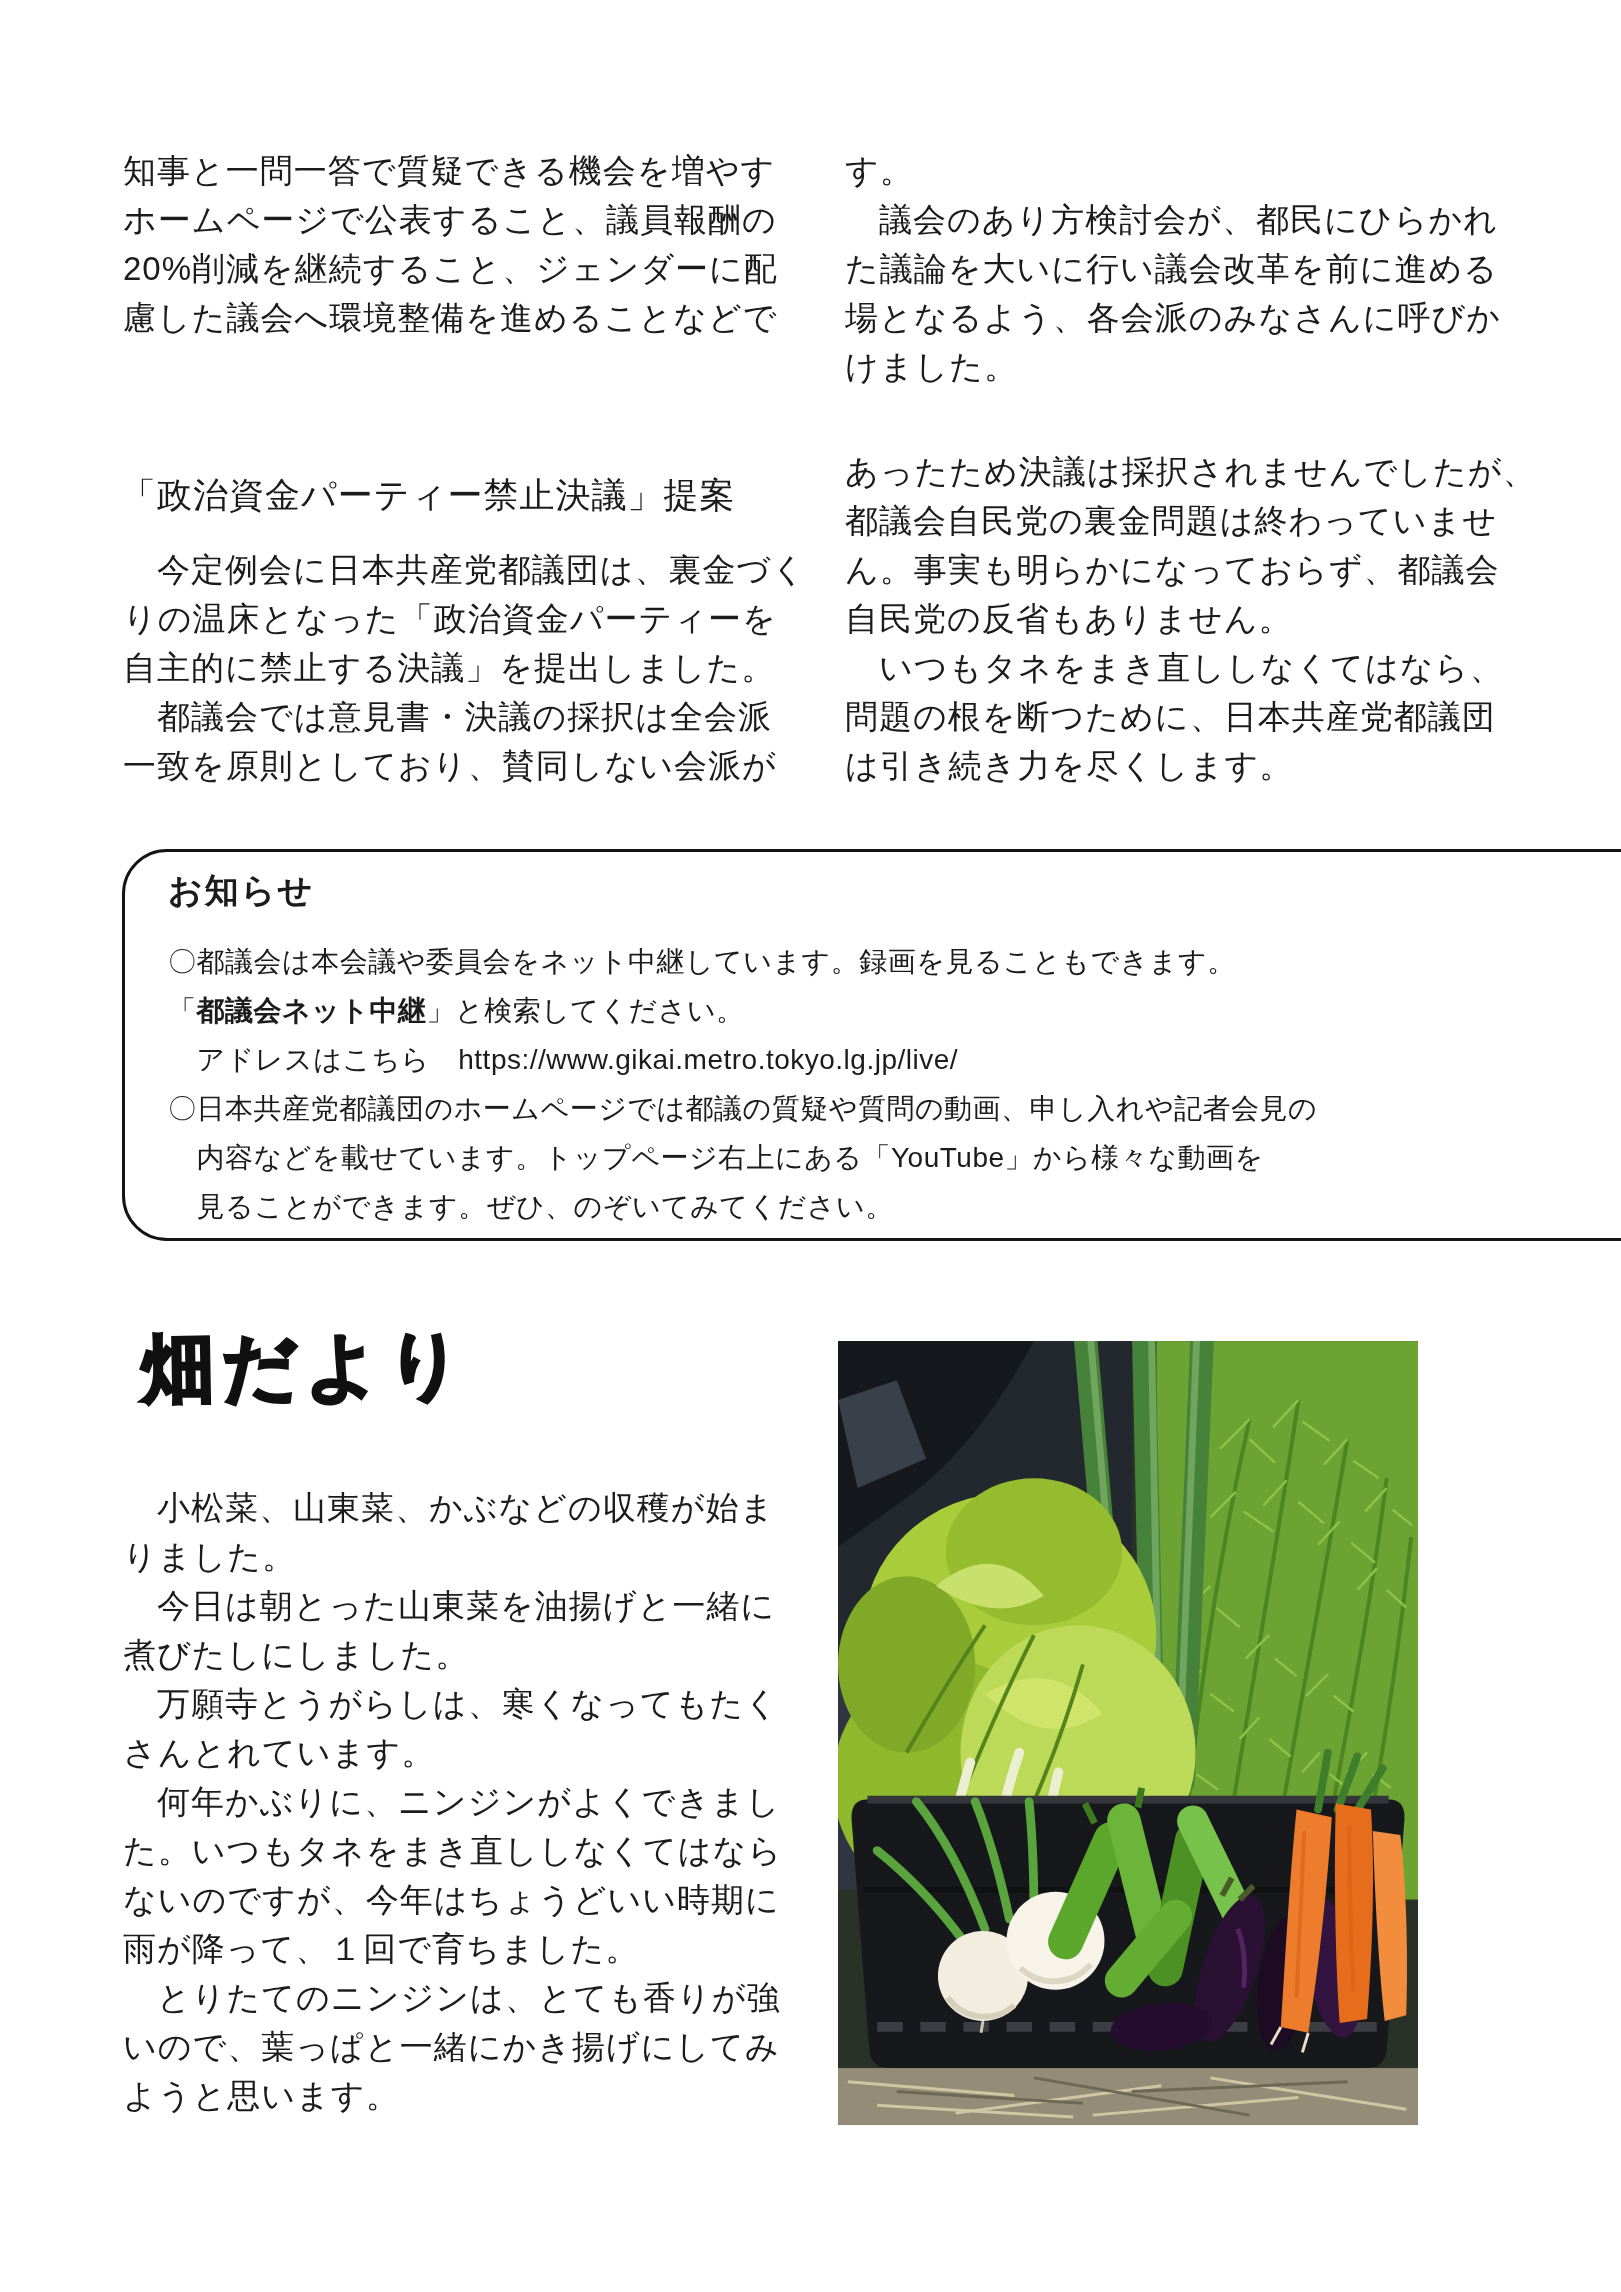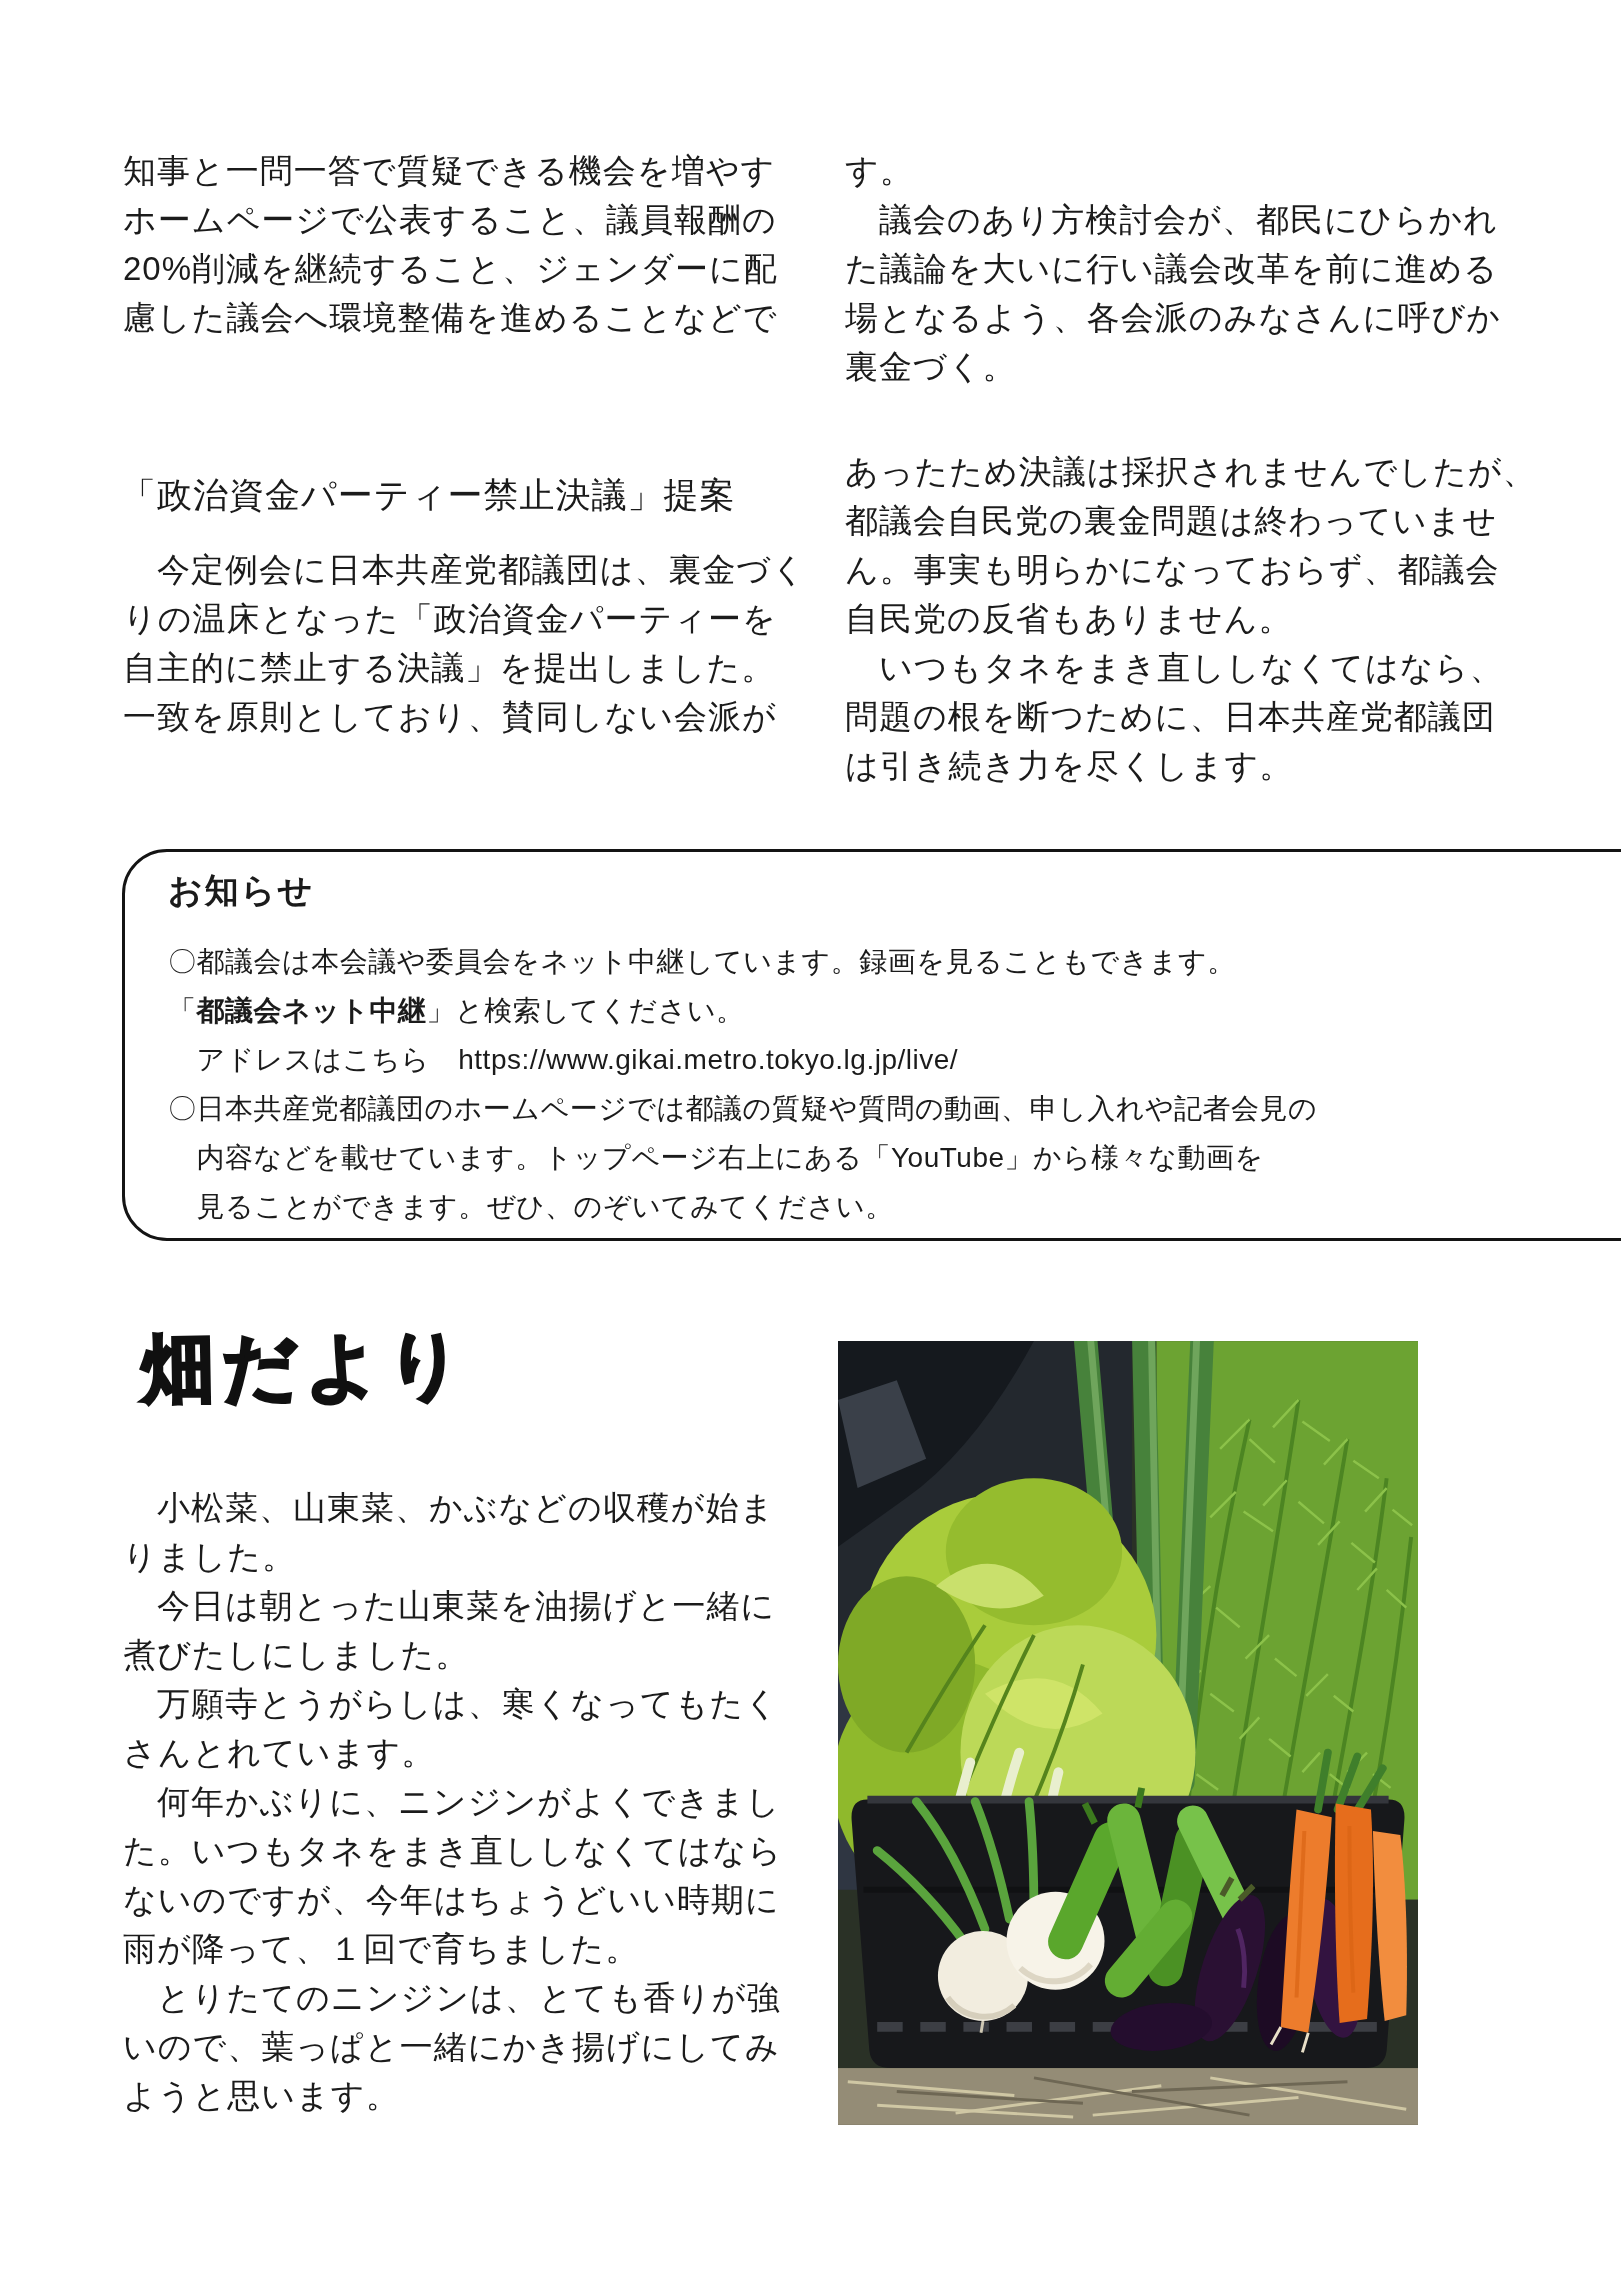--- a/index.html
+++ b/index.html
@@ -48,29 +48,30 @@
     <div class="tline">20%削減を継続すること、ジェンダーに配</div>
     <div class="tline">慮した議会へ環境整備を進めることなどで</div>
   </div>
 
 <div class="abs heading" style="left:121px;top:469px;">「政治資金パーティー禁止決議」提案</div>
 
 <div class="abs bodycol" style="left:123px;top:545px;width:696px;">
     <div class="tline">　今定例会に日本共産党都議団は、裏金づく</div>
     <div class="tline">りの温床となった「政治資金パーティーを</div>
     <div class="tline">自主的に禁止する決議」を提出しました。</div>
+    <div class="tline">　都議会では意見書・決議の採択は全会派</div>
     <div class="tline">一致を原則としており、賛同しない会派が</div>
   </div>
 
 <div class="abs bodycol" style="left:845px;top:146px;width:686px;">
     <div class="tline">す。</div>
     <div class="tline">　議会のあり方検討会が、都民にひらかれ</div>
     <div class="tline">た議論を大いに行い議会改革を前に進める</div>
     <div class="tline">場となるよう、各会派のみなさんに呼びか</div>
-    <div class="tline">裏金づく。</div>
+    <div class="tline">けました。</div>
   </div>
 
 <div class="abs bodycol" style="left:845px;top:447px;width:686px;">
     <div class="tline">あったため決議は採択されませんでしたが、</div>
     <div class="tline">都議会自民党の裏金問題は終わっていませ</div>
     <div class="tline">ん。事実も明らかになっておらず、都議会</div>
     <div class="tline">自民党の反省もありません。</div>
     <div class="tline">　いつもタネをまき直ししなくてはなら、</div>
     <div class="tline">問題の根を断つために、日本共産党都議団</div>
     <div class="tline">は引き続き力を尽くします。</div>

